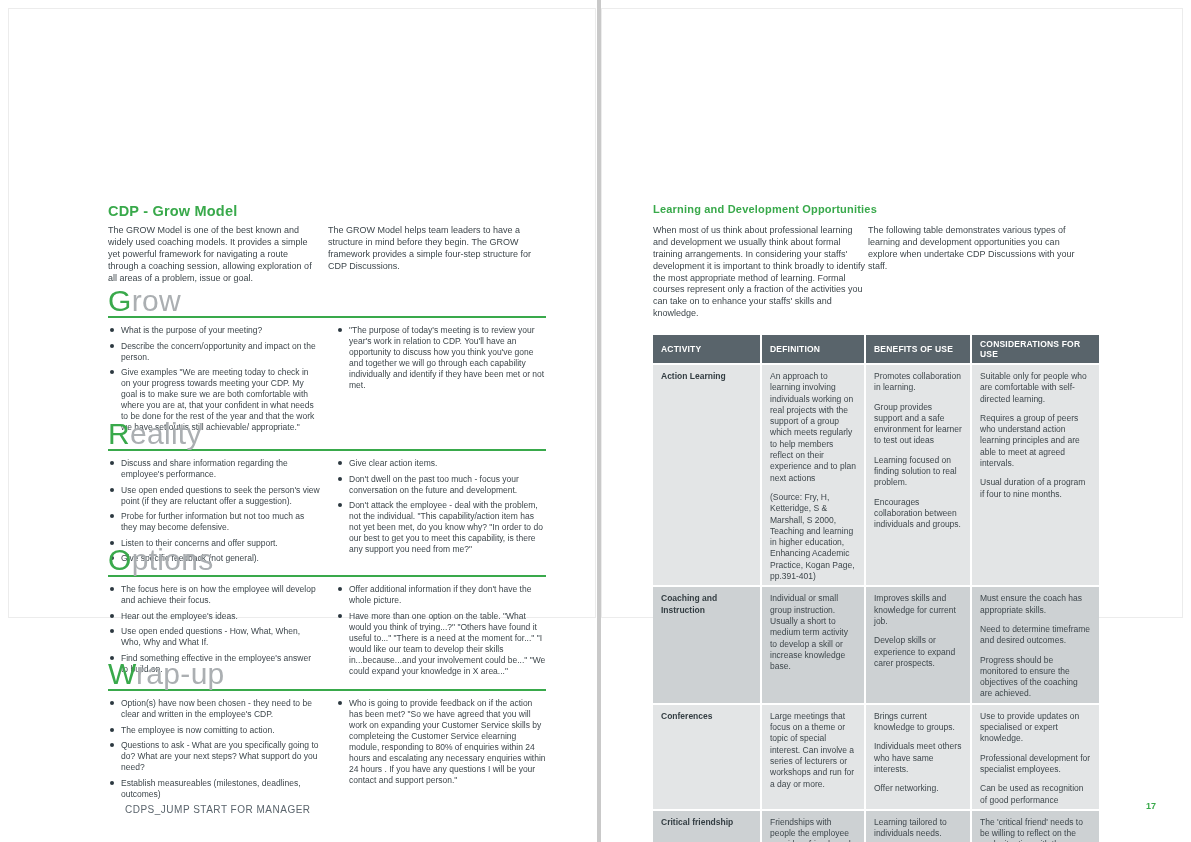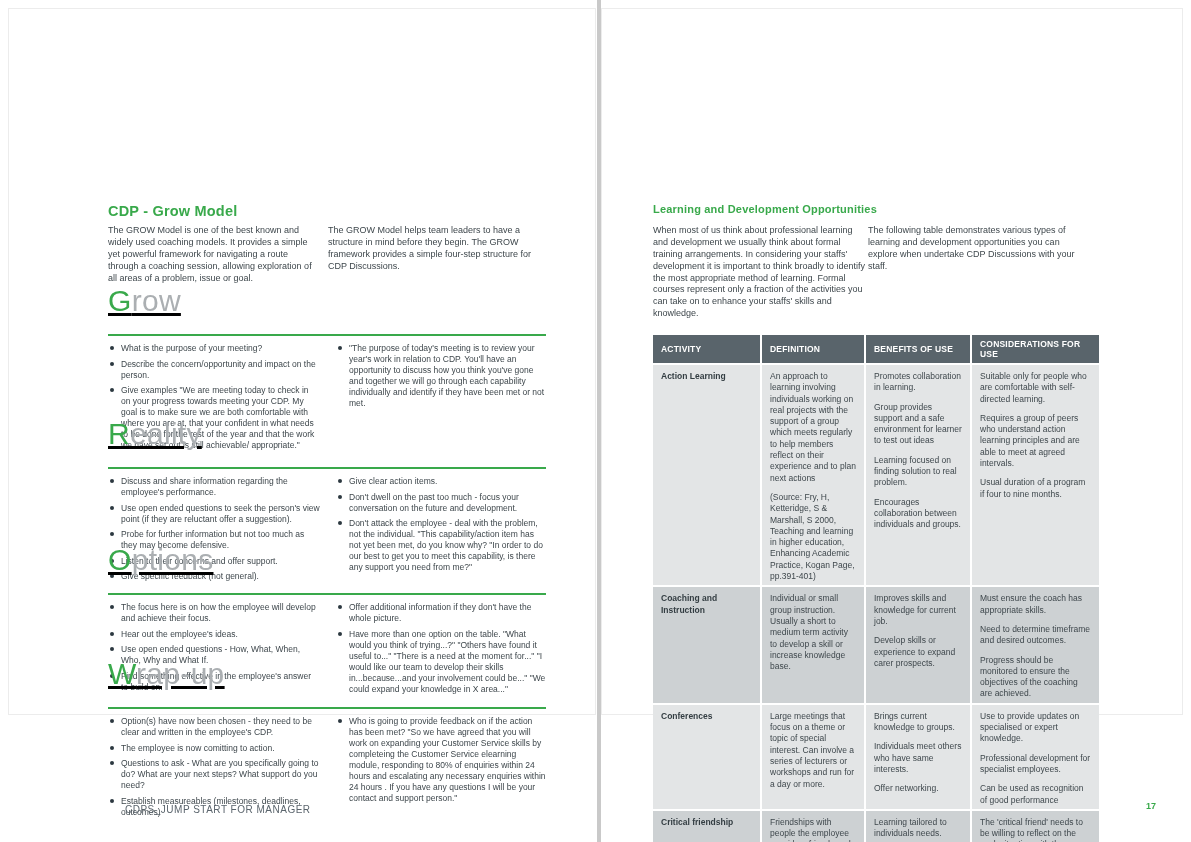--- a/index.html
+++ b/index.html
@@ -7,35 +7,35 @@
     --head-gray:#abafb2;
     --body:#3e474c;
     --th-bg:#59646b;
     --row-light:#e3e5e6;
     --row-dark:#cdd1d3;
     --gutter:#c9c9c9;
   }
   *{box-sizing:border-box; margin:0; padding:0;}
   html,body{width:1191px; height:842px; background:#fff;
     font-family:"Liberation Sans", sans-serif; position:relative; overflow:hidden;}
-  .page{position:absolute; top:8px; height:707px; background:#fff; border:1px solid #ececec;}
+  .page{position:absolute; top:8px; height:610px; background:#fff; border:1px solid #ececec;}
   .page-inner{position:relative; width:100%; height:100%;}
   .page-left{left:8px; width:588px;}
   .page-right{left:601px; width:582px;}
   .gutter{position:absolute; top:0; bottom:0; left:597px; width:4px; background:var(--gutter);}
 
   
   .lp-title{position:absolute; left:99px; top:194px; font-size:14.5px; font-weight:bold;
     color:var(--green); letter-spacing:.2px;}
   .lp-intro{position:absolute; left:99px; top:216px; width:438px; display:grid;
     grid-template-columns:206px 212px; column-gap:14px; font-size:9px; line-height:1.32; color:var(--body);}
   .section{position:absolute; left:99px; width:438px;}
   .sec-0{top:277px;} .sec-1{top:410px;} .sec-2{top:536px;} .sec-3{top:650px;}
-  .sec-head{font-size:30px; line-height:30px; padding-bottom:18px;
-    border-bottom:2px solid var(--green); letter-spacing:.3px;text-decoration:underline;}
+  .sec-head{font-size:30px; line-height:30px; padding-bottom:0;
+    border-bottom:2px solid var(--green); letter-spacing:.3px;}
   .sec-initial{color:var(--green);}
   .sec-rest{color:var(--head-gray);}
   .bullet-cols{margin-top:7px; display:grid; grid-template-columns:212px 210px; column-gap:16px;}
   .bullet{position:relative; padding-left:13px; margin-bottom:4.5px;
     font-size:8.5px; line-height:1.3; color:var(--body);}
   .dot{position:absolute; left:2px; top:3px; width:4px; height:4px; border-radius:50%;
     background:#2c3840;}
   .lp-footer{position:absolute; left:116px; top:795px; font-size:10px;
     letter-spacing:.5px; color:#5a646c;}
 

